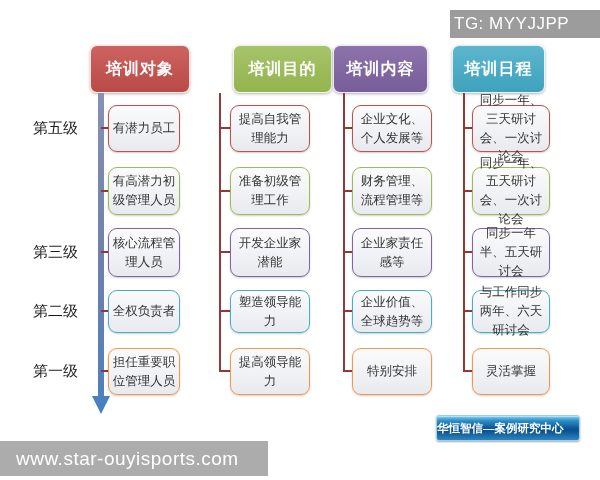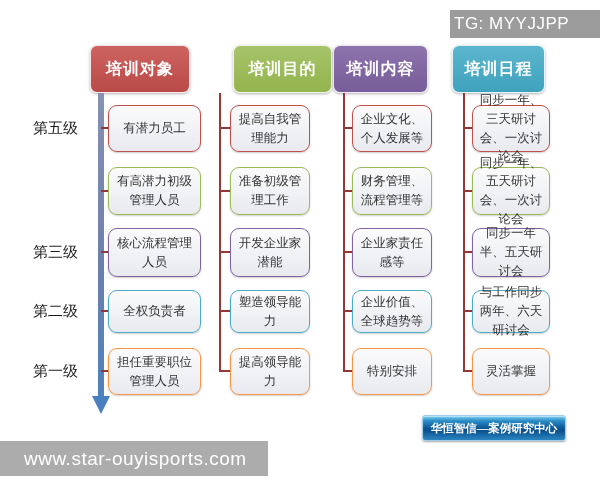--- a/index.html
+++ b/index.html
@@ -8,28 +8,28 @@
     font-family:"Liberation Sans","DejaVu Sans",sans-serif;
   }
   
   .tg-box{
     position:absolute;left:450px;top:10px;width:150px;height:28px;
     background:#9c9c9c;color:#fff;font-size:17px;line-height:28px;padding-left:4px;
     box-sizing:border-box;letter-spacing:.5px;
   }
   .bottom-bar{
     position:absolute;left:0;top:441px;width:268px;height:35px;background:#acacac;
-    color:#fff;font-size:19px;line-height:35px;padding-left:24px;box-sizing:border-box;
+    color:#fff;font-size:19px;line-height:35px;padding-left:16px;box-sizing:border-box;
     font-weight:400;letter-spacing:.5px;
   }
   .badge{
-    position:absolute;left:422px;top:415px;width:142px;height:24px;border-radius:3px;
+    position:absolute;left:436px;top:415px;width:142px;height:24px;border-radius:3px;
     border:1px solid #9fccе8;border:1px solid #9fcce8;
     background:linear-gradient(180deg,#7fd0f2 0%,#2b8ec7 20%,#0d5796 50%,#0a4f8c 60%,#2a86c1 100%);
-    color:#fff;font-size:11.5px;font-weight:bold;text-align:center;line-height:24px;
+    color:#fff;font-size:11.5px;font-weight:bold;text-align:left;line-height:24px;
     font-family:"Liberation Serif","DejaVu Serif",serif;
     box-shadow:0 1px 2px rgba(0,0,0,.35), inset 0 1px 1px rgba(255,255,255,.5);
   }
   
   .row-label{
     position:absolute;left:14px;width:64px;height:20px;line-height:20px;
     text-align:right;font-size:15px;color:#1a1a1a;
   }
   .lr1{top:118px}.lr2{top:181px}.lr3{top:242px}.lr4{top:301px}.lr5{top:361px}
   
@@ -63,21 +63,21 @@
   .tk-c3{left:343px;width:10px}.tk-c4{left:463px;width:10px}
   .tk-r1{top:127px}.tk-r2{top:190px}.tk-r3{top:251px}.tk-r4{top:310px}.tk-r5{top:370px}
   
   .box{
     position:absolute;border-radius:9px;box-sizing:border-box;
     background:linear-gradient(180deg,#fbfbfc 0%,#e8eaef 100%);
     display:flex;align-items:center;justify-content:center;text-align:center;
     font-size:12.5px;line-height:1.5;color:#333;padding:2px 3px;
     box-shadow:0 1px 2px rgba(0,0,0,.2);
   }
-  .c1{left:108px;width:93px}.c2{left:230px;width:80px}.c3{left:352px;width:80px}.c4{left:472px;width:78px}
+  .c1{left:108px;width:72px}.c2{left:230px;width:80px}.c3{left:352px;width:80px}.c4{left:472px;width:78px}
   .r1{top:105px;height:47px}.r2{top:167px;height:48px}.r3{top:228px;height:49px}
   .r4{top:290px;height:43px}.r5{top:348px;height:47px}
   .b-r1{border:1.5px solid #C0504D}
   .b-r2{border:1.5px solid #9BBB59}
   .b-r3{border:1.5px solid #8064A2}
   .b-r4{border:1.5px solid #4BACC6}
   .b-r5{border:1.5px solid #F79646}
 </style>
 </head>
 <body>

